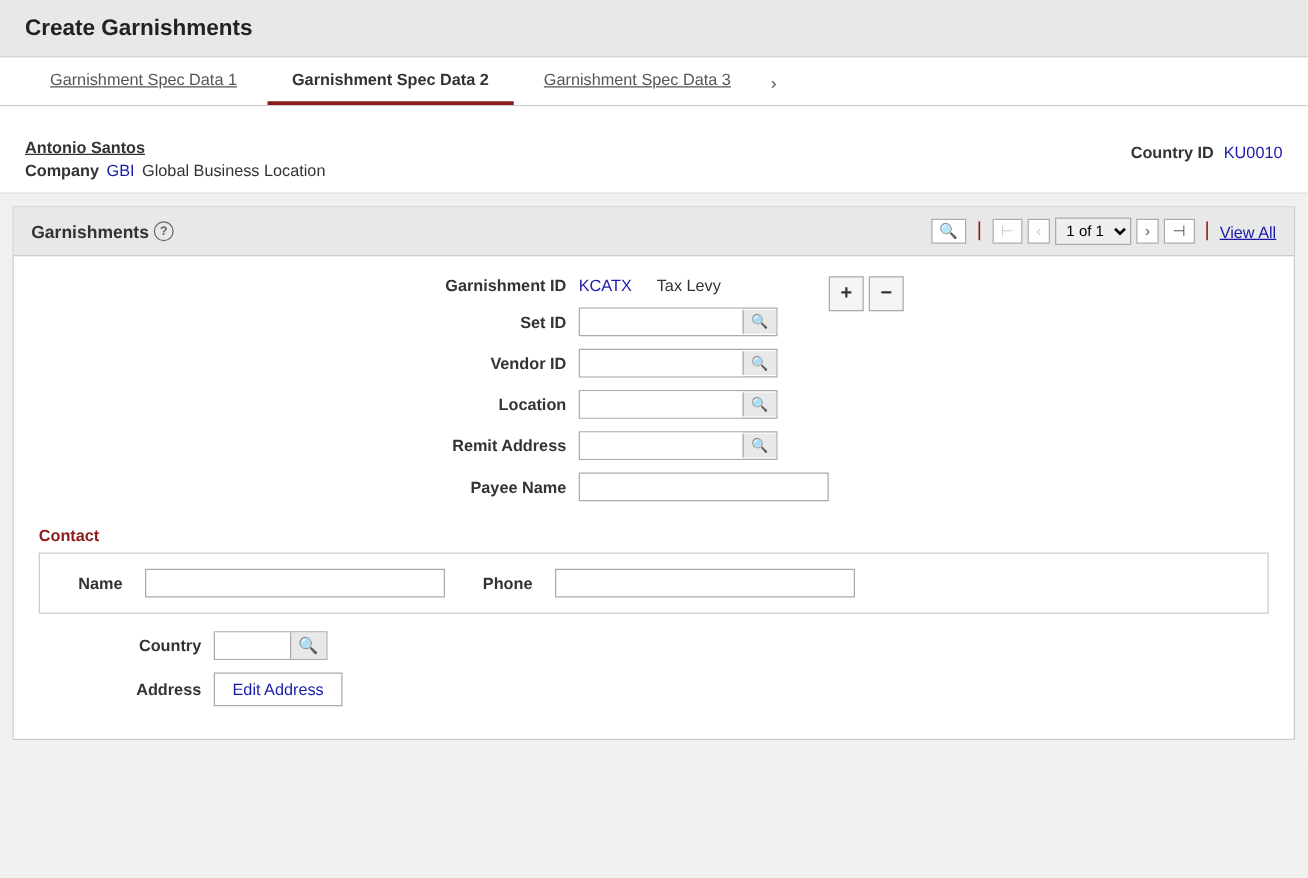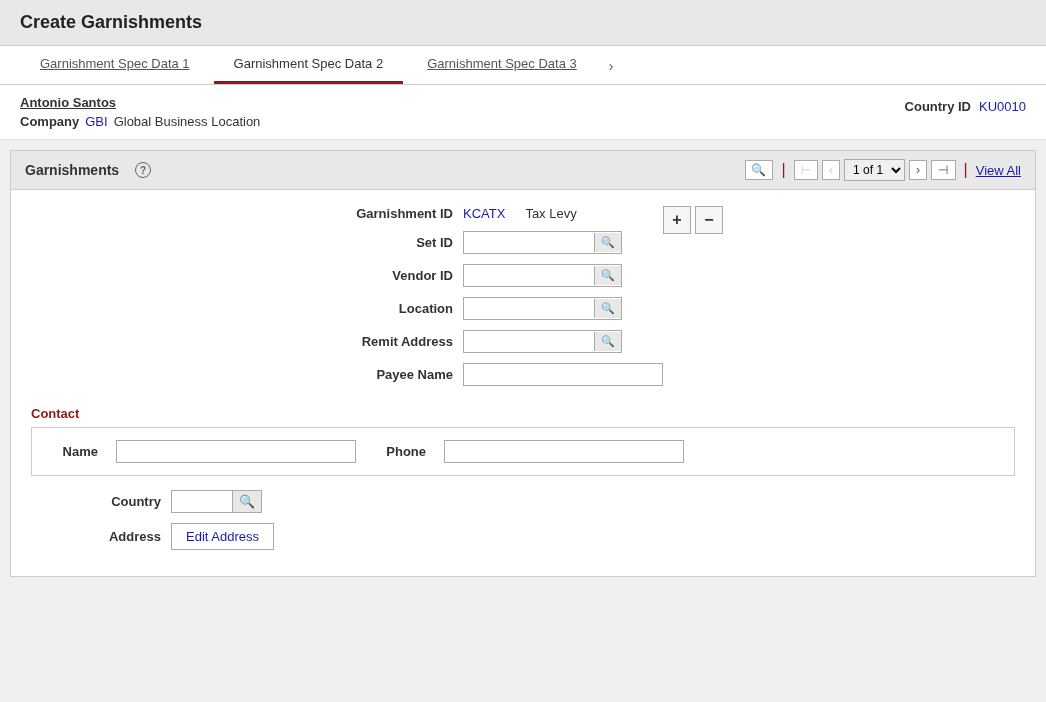--- a/index.html
+++ b/index.html
@@ -27,21 +27,21 @@
       padding: 10px 20px;
       cursor: pointer;
       font-size: 13px;
       color: #555;
       border-bottom: 3px solid transparent;
       margin-right: 4px;
       text-decoration: underline;
       white-space: nowrap;
     }
     .tab.active {
-      font-weight: normal;
+      font-weight: bold;
       color: #333;
       border-bottom: 3px solid #8b1a1a;
       text-decoration: none;
     }
     .tab-arrow {
       padding: 10px 8px;
       cursor: pointer;
       color: #555;
       font-size: 14px;
     }
@@ -56,20 +56,21 @@
       color: #333;
       text-decoration: underline;
       font-size: 13px;
       cursor: pointer;
     }
     .person-info-wrapper {
       position: relative;
       display: flex;
       justify-content: space-between;
       align-items: flex-start;
+      margin-top: 15px;
     }
     .company-row {
       display: flex;
       align-items: center;
       gap: 6px;
       margin-top: 4px;
     }
     .label-bold { font-weight: bold; }
     .value-blue { color: #1a1aaa; }
 
@@ -85,21 +86,21 @@
       display: flex;
       align-items: center;
       justify-content: space-between;
       border-bottom: 1px solid #ccc;
     }
     .section-title {
       font-weight: bold;
       font-size: 14px;
       display: flex;
       align-items: center;
-      gap: 16px;
+      gap: 4px;
     }
     .help-icon {
       width: 16px; height: 16px;
       border-radius: 50%;
       border: 1px solid #666;
       display: inline-flex; align-items: center; justify-content: center;
       font-size: 10px; color: #666; cursor: pointer;
     }
     .pagination-controls {
       display: flex;

